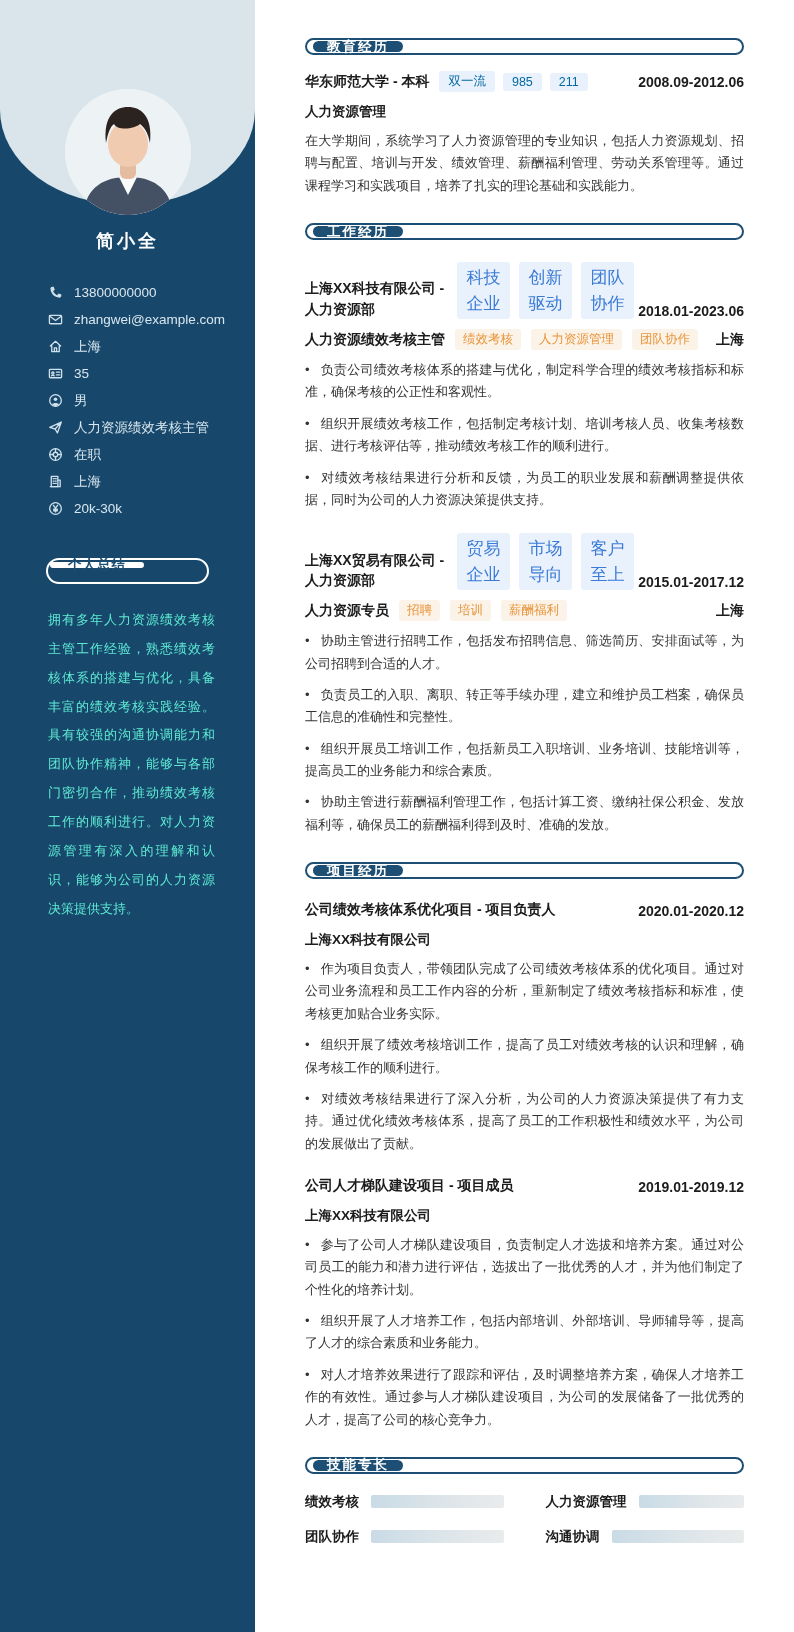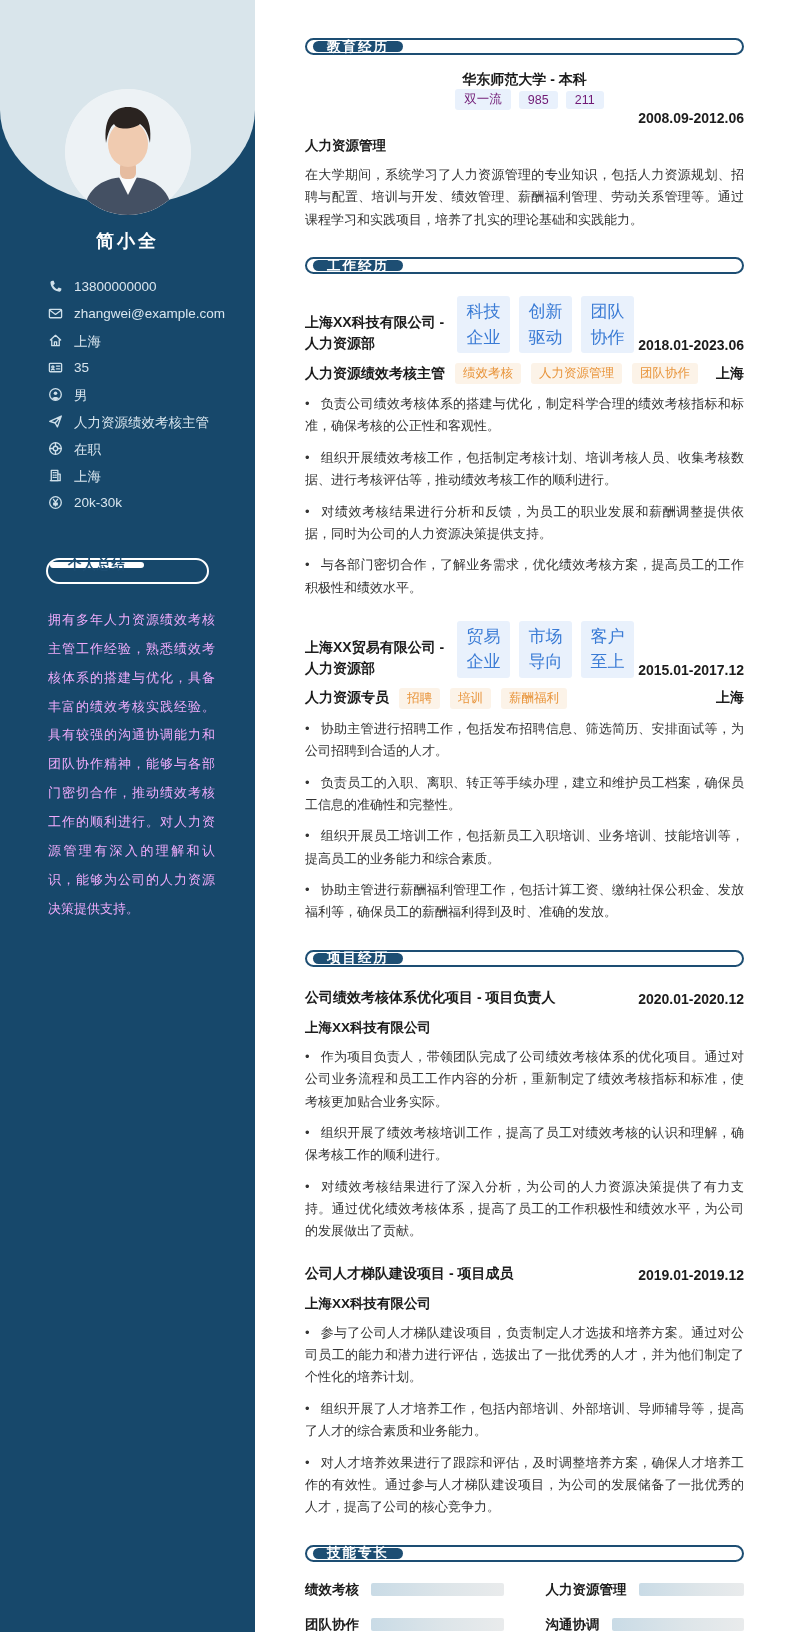--- a/index.html
+++ b/index.html
@@ -7,43 +7,43 @@
   .page { position:relative; width:794px; height:1632px; background:#fff; overflow:hidden; }
 
   
   .sidebar { position:absolute; left:0; top:0; bottom:0; width:255px; background:#17486B; }
   .sidebar-top { height:205px; background:#D9E5EB; border-radius:0 0 50% 50% / 0 0 95px 95px; }
   .avatar { position:absolute; left:50%; top:89px; transform:translateX(-50%);
             width:126px; height:126px; border-radius:50%; overflow:hidden; background:#EDF2F5; }
   .avatar svg { display:block; width:100%; height:100%; }
   .name { margin-top:24px; text-align:center; color:#FFFFFF; font-size:18px; font-weight:bold; letter-spacing:3px; }
   .contact { margin:26px 26px 0 48px; }
-  .contact-row { display:flex; align-items:flex-start; height:27px; color:#D9E6EF; font-size:13.5px; }
+  .contact-row { display:flex; align-items:center; height:27px; color:#D9E6EF; font-size:13.5px; }
   .c-icon { width:15px; height:15px; flex:0 0 15px; margin-right:11px; display:flex; align-items:center; justify-content:center; }
   .c-icon svg { width:15px; height:15px; stroke:#CFE0EA; fill:none; stroke-width:1.4; stroke-linecap:round; stroke-linejoin:round; }
   .c-icon svg .fl { fill:#CFE0EA; stroke:none; }
   .sum-pill { position:relative; width:163px; height:26px; margin:36px auto 0; border:2px solid #FFFFFF; border-radius:14px; }
   .sum-label { position:absolute; left:2px; top:2px; bottom:14px; width:94px; background:#FFFFFF; border-radius:10px;
                color:#1D4E73; font-size:13.5px; font-weight:bold; display:flex; align-items:center; justify-content:center; letter-spacing:1px; }
-  .summary-text { margin:22px 40px 0 48px; color:#f0abfc; font-size:13px; line-height:2.22; text-align:justify; }
+  .summary-text { margin:22px 40px 0 48px; color:#5eead4; font-size:13px; line-height:2.22; text-align:justify; }
 
   
   .main { position:absolute; left:255px; top:0; width:539px; padding:38px 50px 0 50px; }
   .sec-pill { position:relative; height:17px; border:2px solid #1D4E73; border-radius:15px; background:#fff; }
   .sec-label { position:absolute; left:6px; top:1px; bottom:1px; min-width:90px; padding:0 12px; background:#1D4E73;
                border-radius:12px; color:#fff; font-size:13.5px; font-weight:bold;
                display:flex; align-items:center; justify-content:center; letter-spacing:2px; }
   .section { margin-top:26px; }
   .section:first-child { margin-top:0; }
 
-  .row1 { display:flex; align-items:center; margin-top:16px;flex-direction:column; }
+  .row1 { display:flex; align-items:center; margin-top:16px; }
   .bold-name { font-weight:bold; font-size:14px; color:#1C1C1C; }
   .date { margin-left:auto; font-weight:bold; font-size:14px; color:#1C1C1C; white-space:nowrap; }
   .badges { display:flex; gap:8px; margin-left:10px; align-items:center; }
-  .badge-blue { background:#E9F1FC; color:#701a75; font-size:12.5px; padding:2px 9px; border-radius:3px; white-space:nowrap; }
+  .badge-blue { background:#E9F1FC; color:#0369a1; font-size:12.5px; padding:2px 9px; border-radius:3px; white-space:nowrap; }
   .major { margin-top:11px; font-weight:bold; font-size:13.5px; color:#1C1C1C; }
   .desc { margin-top:9px; font-size:13px; color:#333; line-height:1.72; text-align:justify; }
 
   .entry { margin-top:22px; }
   .job-head { display:flex; align-items:flex-end; }
   .job-company { width:142px; font-weight:bold; font-size:14px; line-height:1.45; color:#1C1C1C; }
   .job-tags { display:flex; gap:9px; margin-left:10px; }
   .tagblock { width:53px; background:#E9F1FC; color:#3A7BD5; font-size:17px; line-height:1.5; text-align:center;
               padding:3px 2px; border-radius:3px; }
   .role-row { display:flex; align-items:center; margin-top:10px; gap:10px; }
@@ -206,21 +206,20 @@
         <div class="role-row">
           <span class="bold-name">人力资源绩效考核主管</span>
           <span class="tag-orange">绩效考核</span>
           <span class="tag-orange">人力资源管理</span>
           <span class="tag-orange">团队协作</span>
           <span class="loc">上海</span>
         </div>
         <p class="bullet"><span class="b-dot">•</span><span>负责公司绩效考核体系的搭建与优化，制定科学合理的绩效考核指标和标准，确保考核的公正性和客观性。</span></p>
         <p class="bullet"><span class="b-dot">•</span><span>组织开展绩效考核工作，包括制定考核计划、培训考核人员、收集考核数据、进行考核评估等，推动绩效考核工作的顺利进行。</span></p>
         <p class="bullet"><span class="b-dot">•</span><span>对绩效考核结果进行分析和反馈，为员工的职业发展和薪酬调整提供依据，同时为公司的人力资源决策提供支持。</span></p>
-        <p class="bullet"><span class="b-dot">•</span><span>与各部门密切合作，了解业务需求，优化绩效考核方案，提高员工的工作积极性和绩效水平。</span></p>
       </div>
 
       <div class="entry">
         <div class="job-head">
           <div class="job-company">上海XX贸易有限公司 - 人力资源部</div>
           <div class="job-tags">
             <span class="tagblock">贸易企业</span>
             <span class="tagblock">市场导向</span>
             <span class="tagblock">客户至上</span>
           </div>

